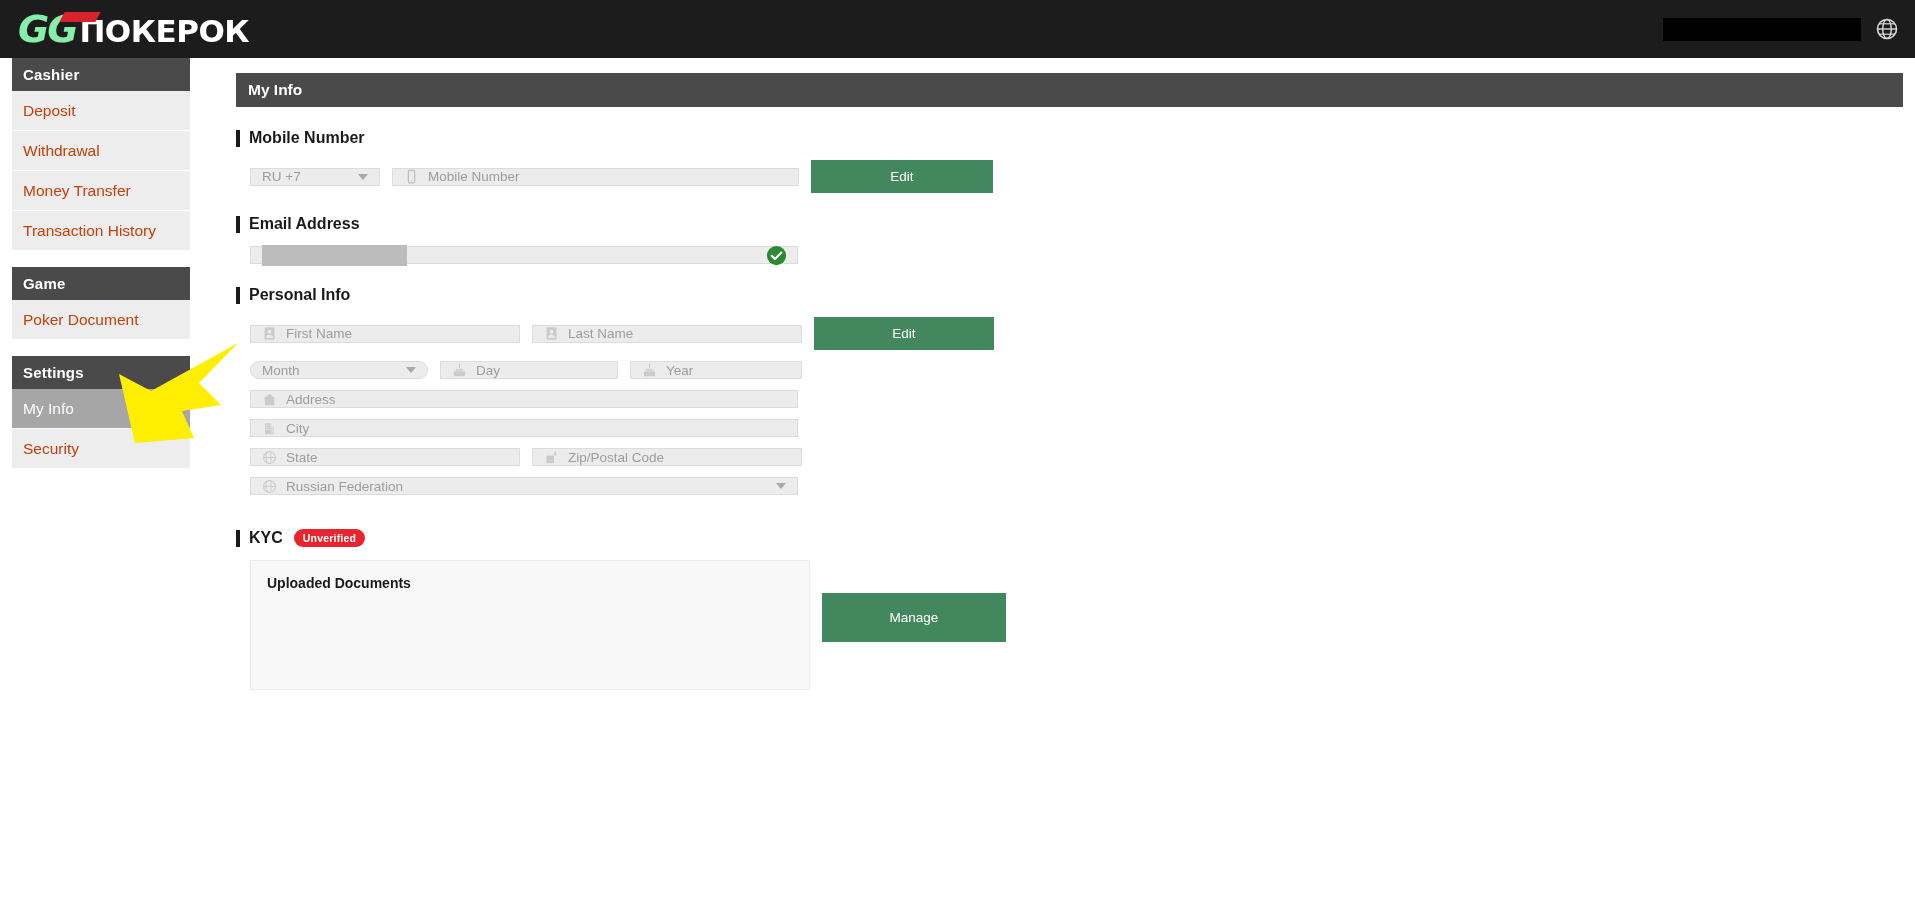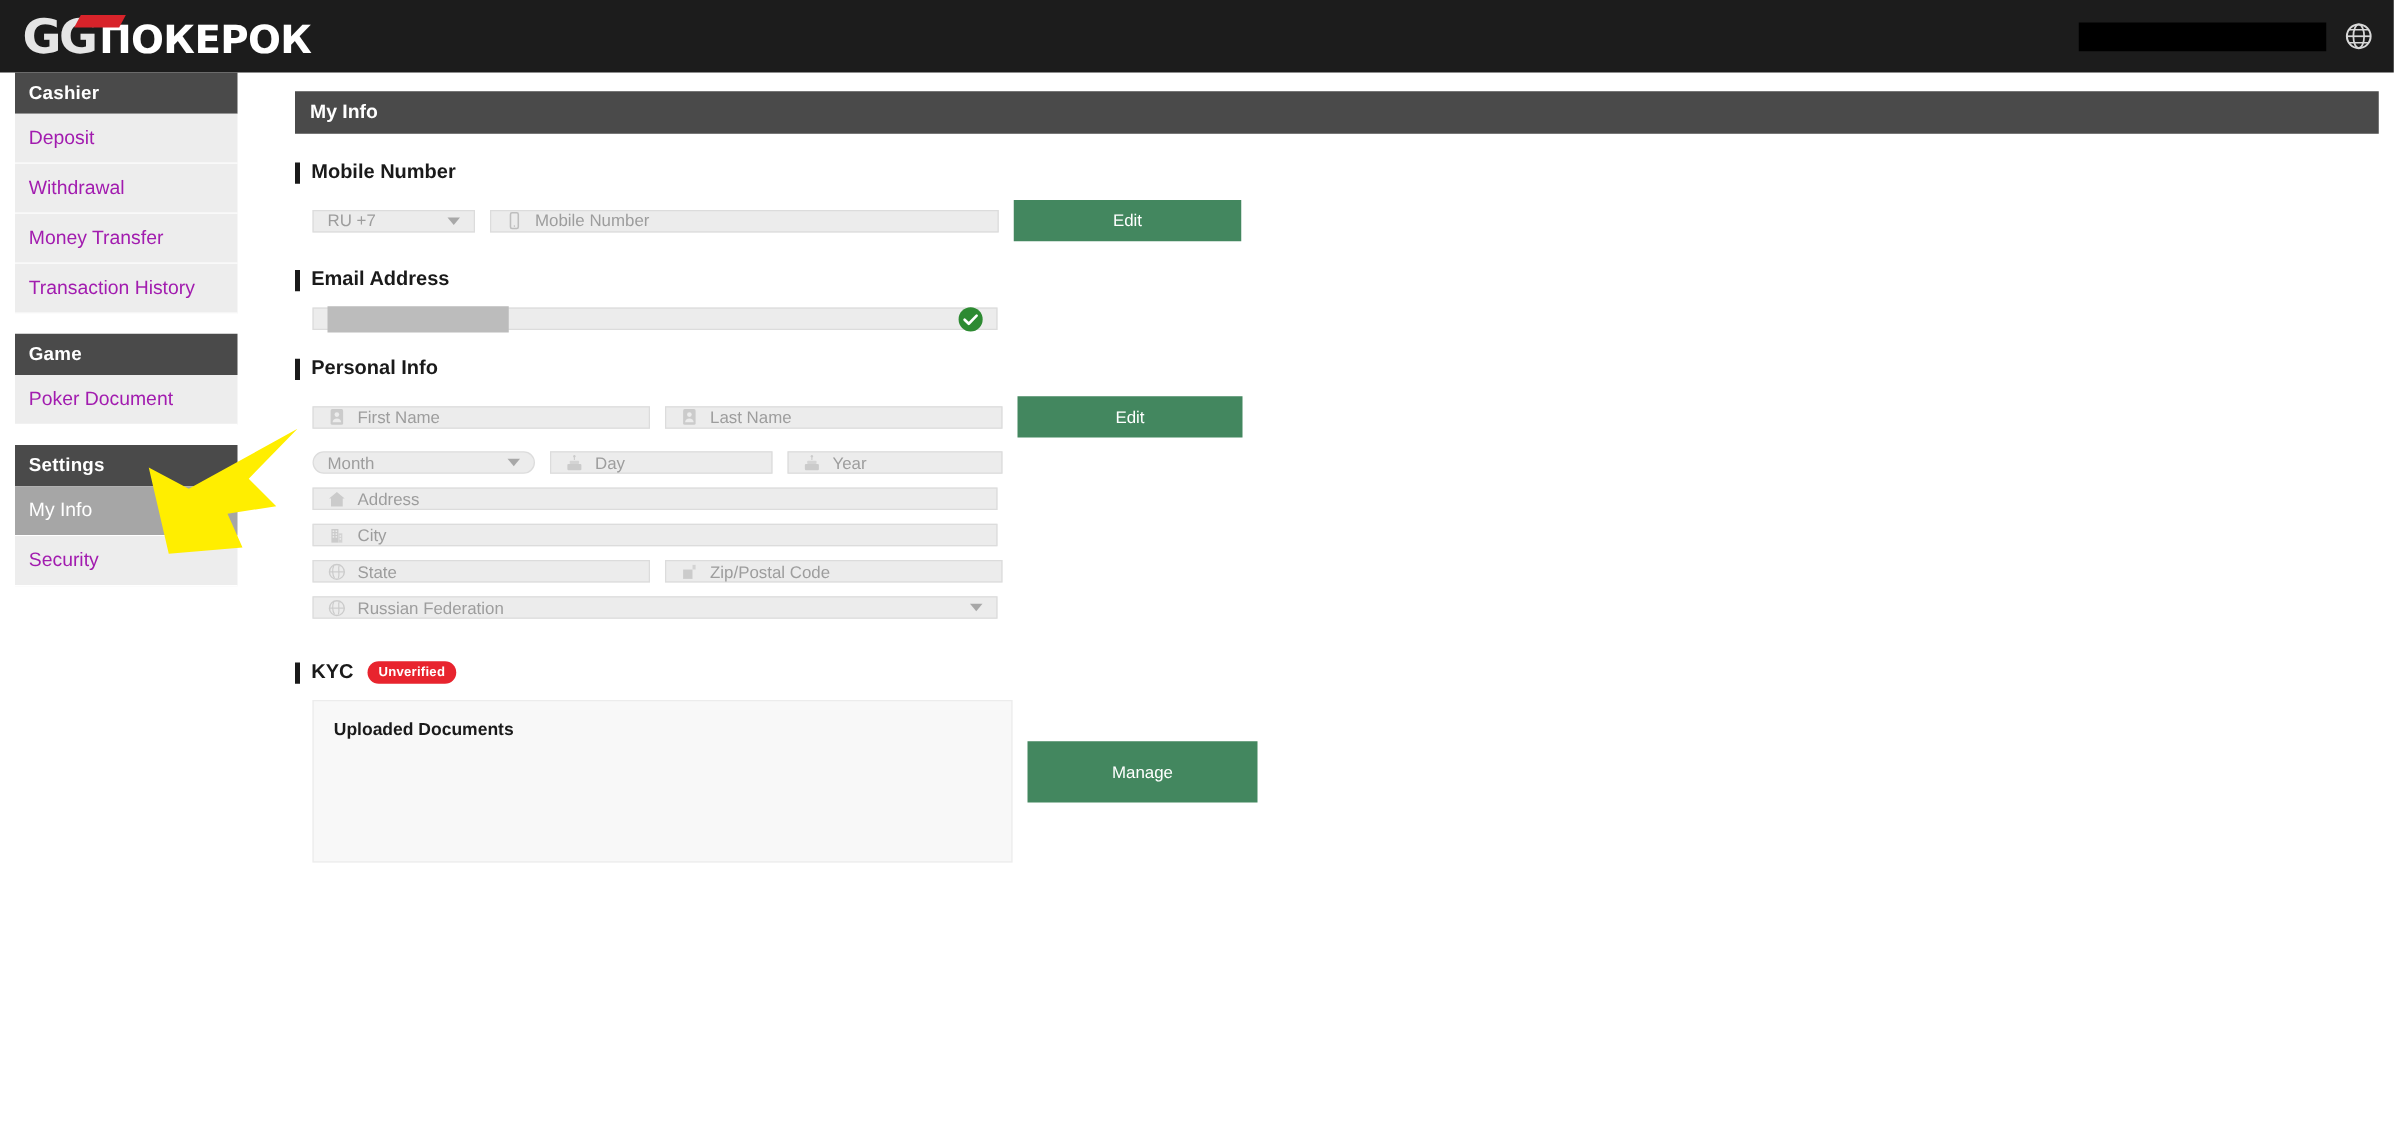--- a/index.html
+++ b/index.html
@@ -12,23 +12,23 @@
 
   
   .topbar {
     position: absolute; top: 0; left: 0;
     width: 1915px; height: 58px;
     background: #1c1c1c;
     display: flex; align-items: center;
   }
   .logo { margin-left: 18px; display: flex; align-items: baseline; position: relative; }
   .logo-gg {
-    font-size: 38px; font-weight: bold; color: #e5e5e5;
+    font-size: 38px; font-weight: bold; color: #86efac;
     letter-spacing: -2px; font-family: "DejaVu Sans", sans-serif;
-    position: relative; line-height: 1;
+    position: relative; line-height: 1; font-style: italic;
   }
   .logo-text {
     font-size: 31px; font-weight: bold; color: #ffffff;
     letter-spacing: -0.5px; margin-left: 3px; line-height: 1;
     font-family: "DejaVu Sans", sans-serif;
   }
   .topbar-right {
     margin-left: auto; display: flex; align-items: center; gap: 14px;
     padding-right: 16px;
   }
@@ -41,21 +41,21 @@
     width: 178px;
   }
   .side-group { margin-bottom: 16px; }
   .side-header {
     height: 33px; background: #4a4a4a; color: #ffffff;
     font-size: 15px; font-weight: bold;
     display: flex; align-items: center; padding-left: 11px;
     letter-spacing: .2px;
   }
   .side-item {
-    height: 40px; background: #ededed; color: #a21caf;
+    height: 40px; background: #ededed; color: #c2410c;
     font-size: 15.5px; display: flex; align-items: center;
     padding-left: 11px; border-bottom: 1px solid #ffffff;
     cursor: pointer;
   }
   .side-item.active { background: #a6a6a6; color: #ffffff; }
 
   
   .main {
     position: absolute; top: 73px; left: 236px;
     width: 1667px;

